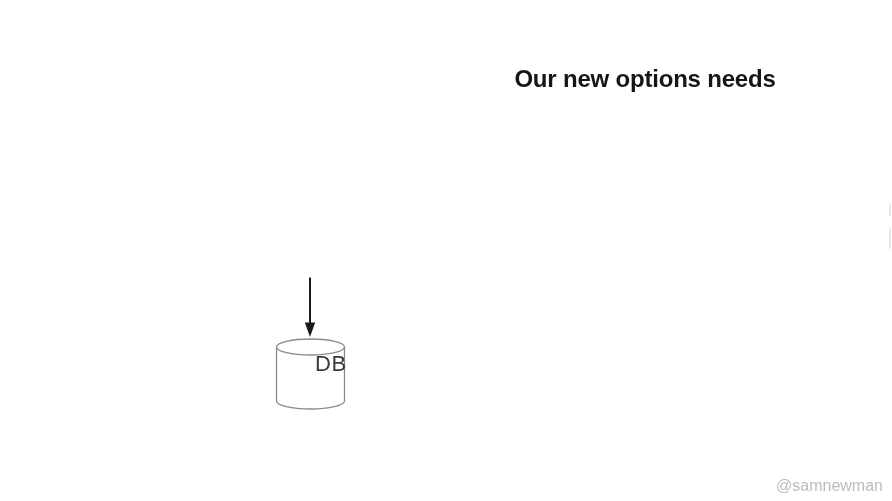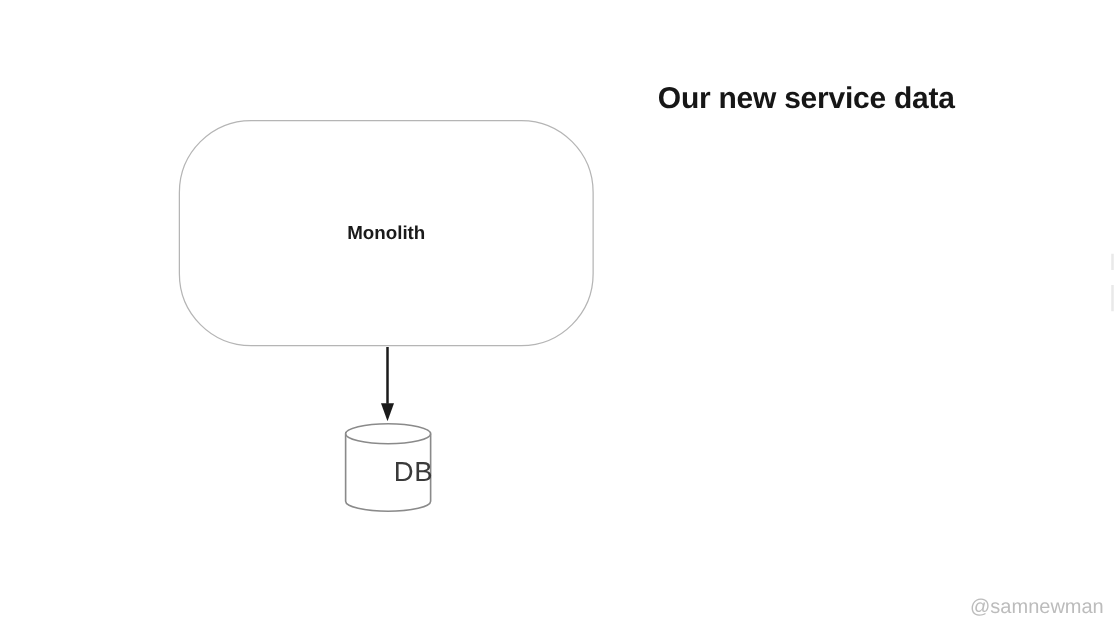--- a/index.html
+++ b/index.html
@@ -41,21 +41,21 @@
     position:absolute;left:302px;top:277px;
   }
   .arrow-line{stroke:var(--arrow-color);stroke-width:2;}
   .arrow-head{fill:var(--arrow-color);}
   .db{
     position:absolute;left:275px;top:338px;width:71px;height:72px;
   }
   .db-svg{position:absolute;left:0;top:0;}
   .db-shape{stroke:var(--db-stroke);stroke-width:1.3;fill:#fff;}
   .db-label{
-    position:absolute;left:0;top:27px;width:100%;
+    position:absolute;left:0;top:13px;width:100%;
     text-align:center;
     font-size:22px;color:var(--db-text);letter-spacing:0.5px;padding-left:40px;
   }
   .heading-top{
     position:absolute;left:478px;top:66px;width:334px;
     text-align:center;
     font-size:24px;font-weight:bold;line-height:26px;
     color:var(--text-black);
     letter-spacing:-0.2px;
   }
@@ -85,39 +85,36 @@
   }
   .edge-artifact.a1{top:203px;height:13px;}
   .edge-artifact.a2{top:228px;height:21px;}
 </style>
 </head>
 <body>
 
 <div class="slide">
 
 
-  <div class="monolith">
-    <span class="monolith-label">Monolith</span>
-  </div>
 
   <svg class="arrow-svg" width="16" height="61" viewBox="0 0 16 61">
     <line class="arrow-line" x1="8" y1="0.5" x2="8" y2="46"></line>
     <polygon class="arrow-head" points="8,60 2.8,45.5 13.2,45.5"></polygon>
   </svg>
 
   <div class="db">
     <svg class="db-svg" width="71" height="72" viewBox="0 0 71 72">
       <path class="db-shape" d="M1.5,9 L1.5,63 A34,8 0 0 0 69.5,63 L69.5,9"></path>
       <ellipse class="db-shape" cx="35.5" cy="9" rx="34" ry="8"></ellipse>
     </svg>
     <div class="db-label">DB</div>
   </div>
 
   <div class="heading-top">
-    <div>Our new service data</div>
+    <div>Our new options needs</div>
   </div>
 
 
 
   <div class="watermark">@samnewman</div>
 
   <div class="edge-artifact a1"></div>
   <div class="edge-artifact a2"></div>
 
 </div>

